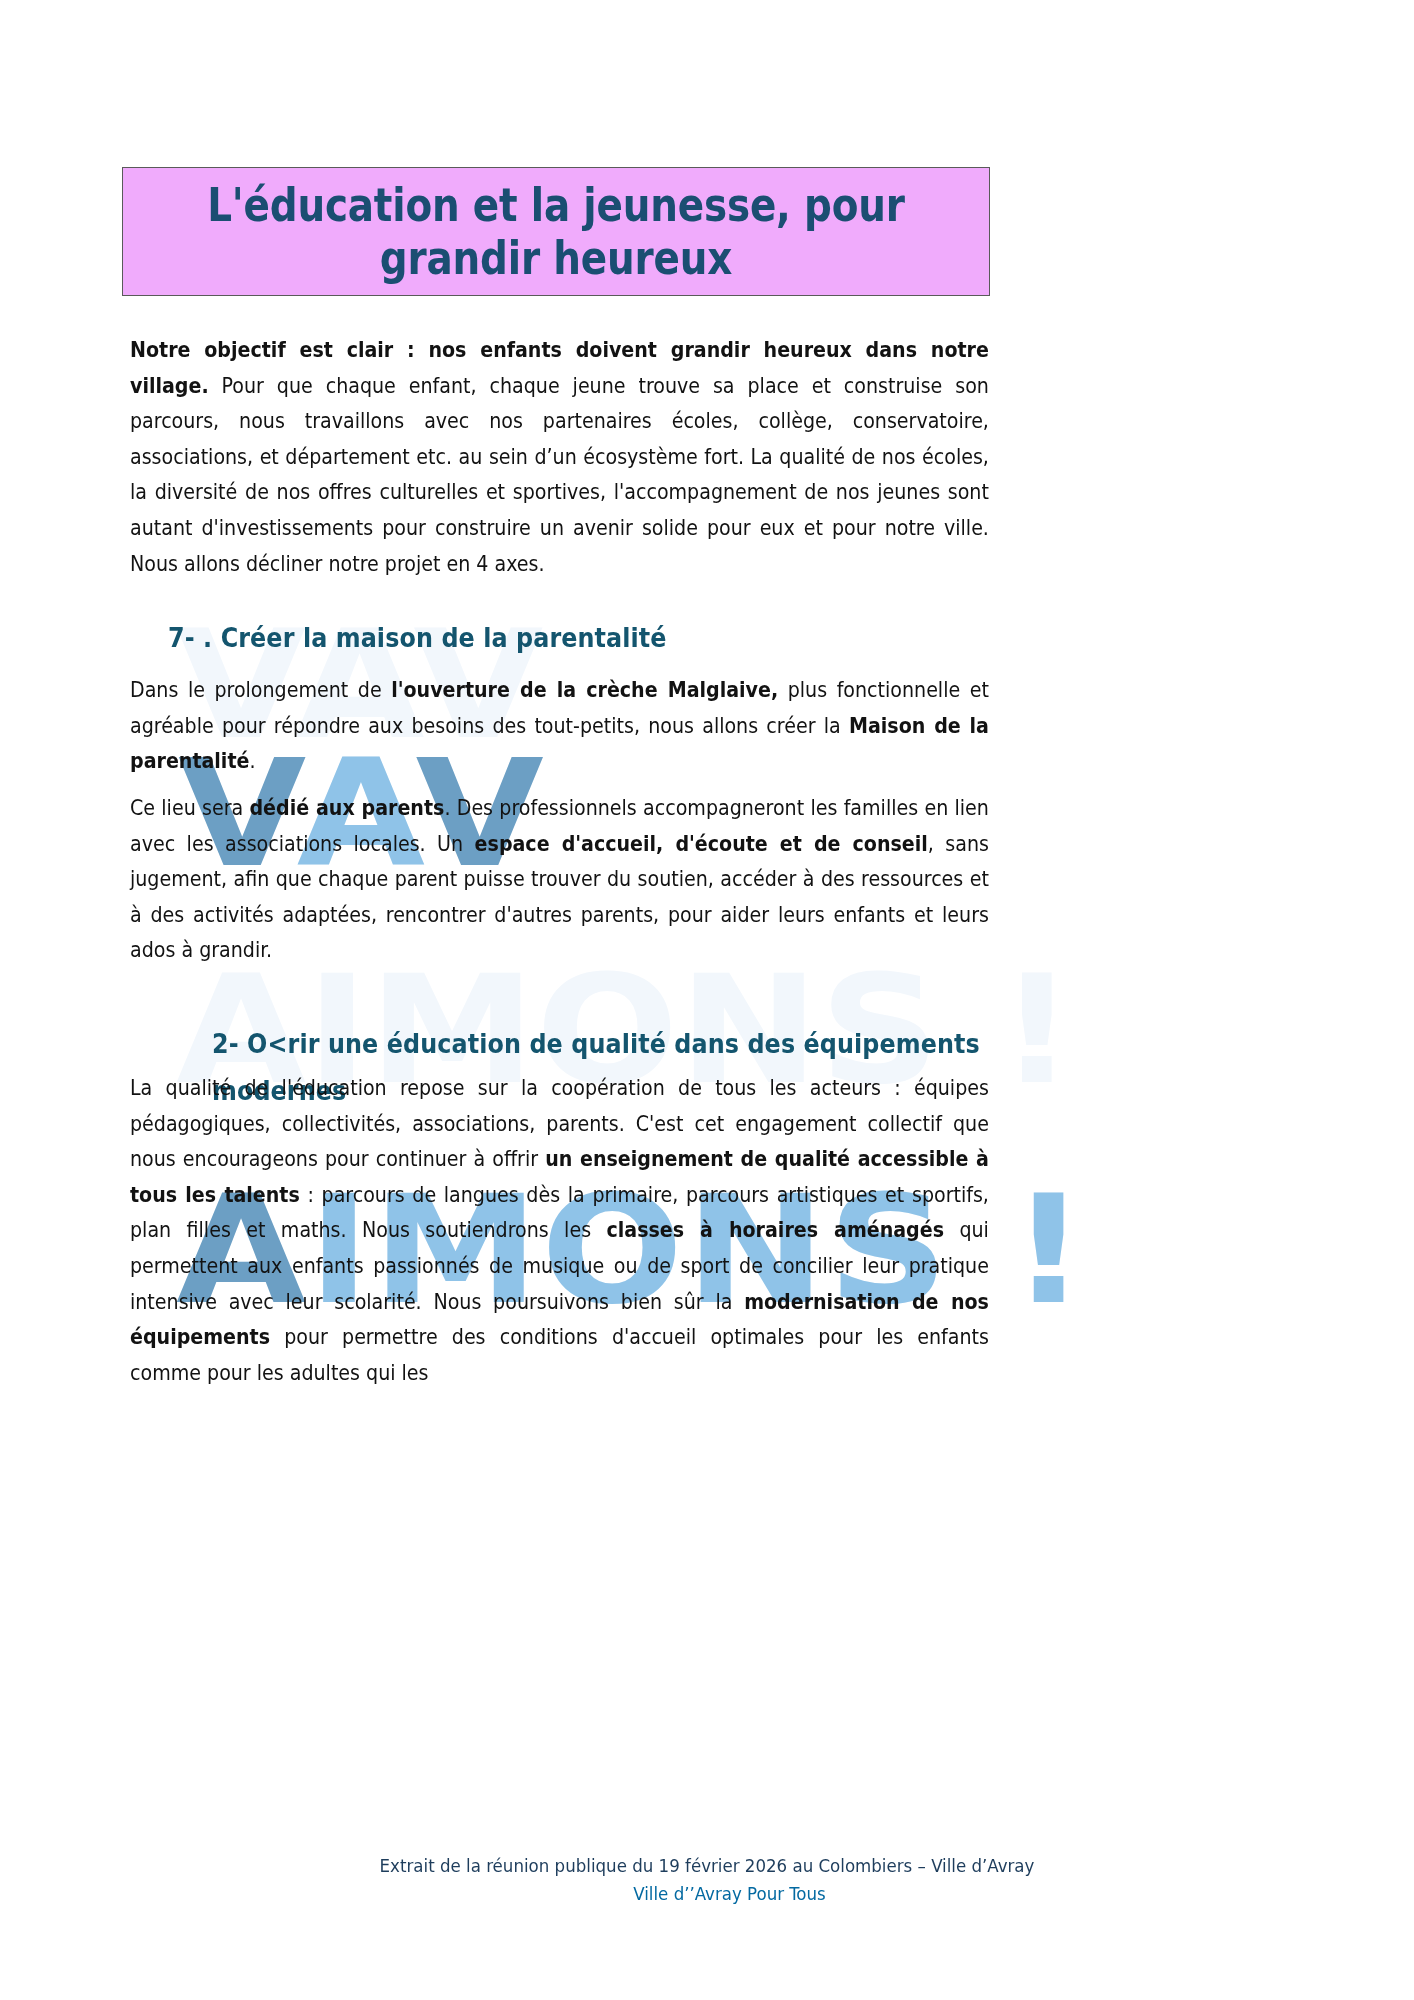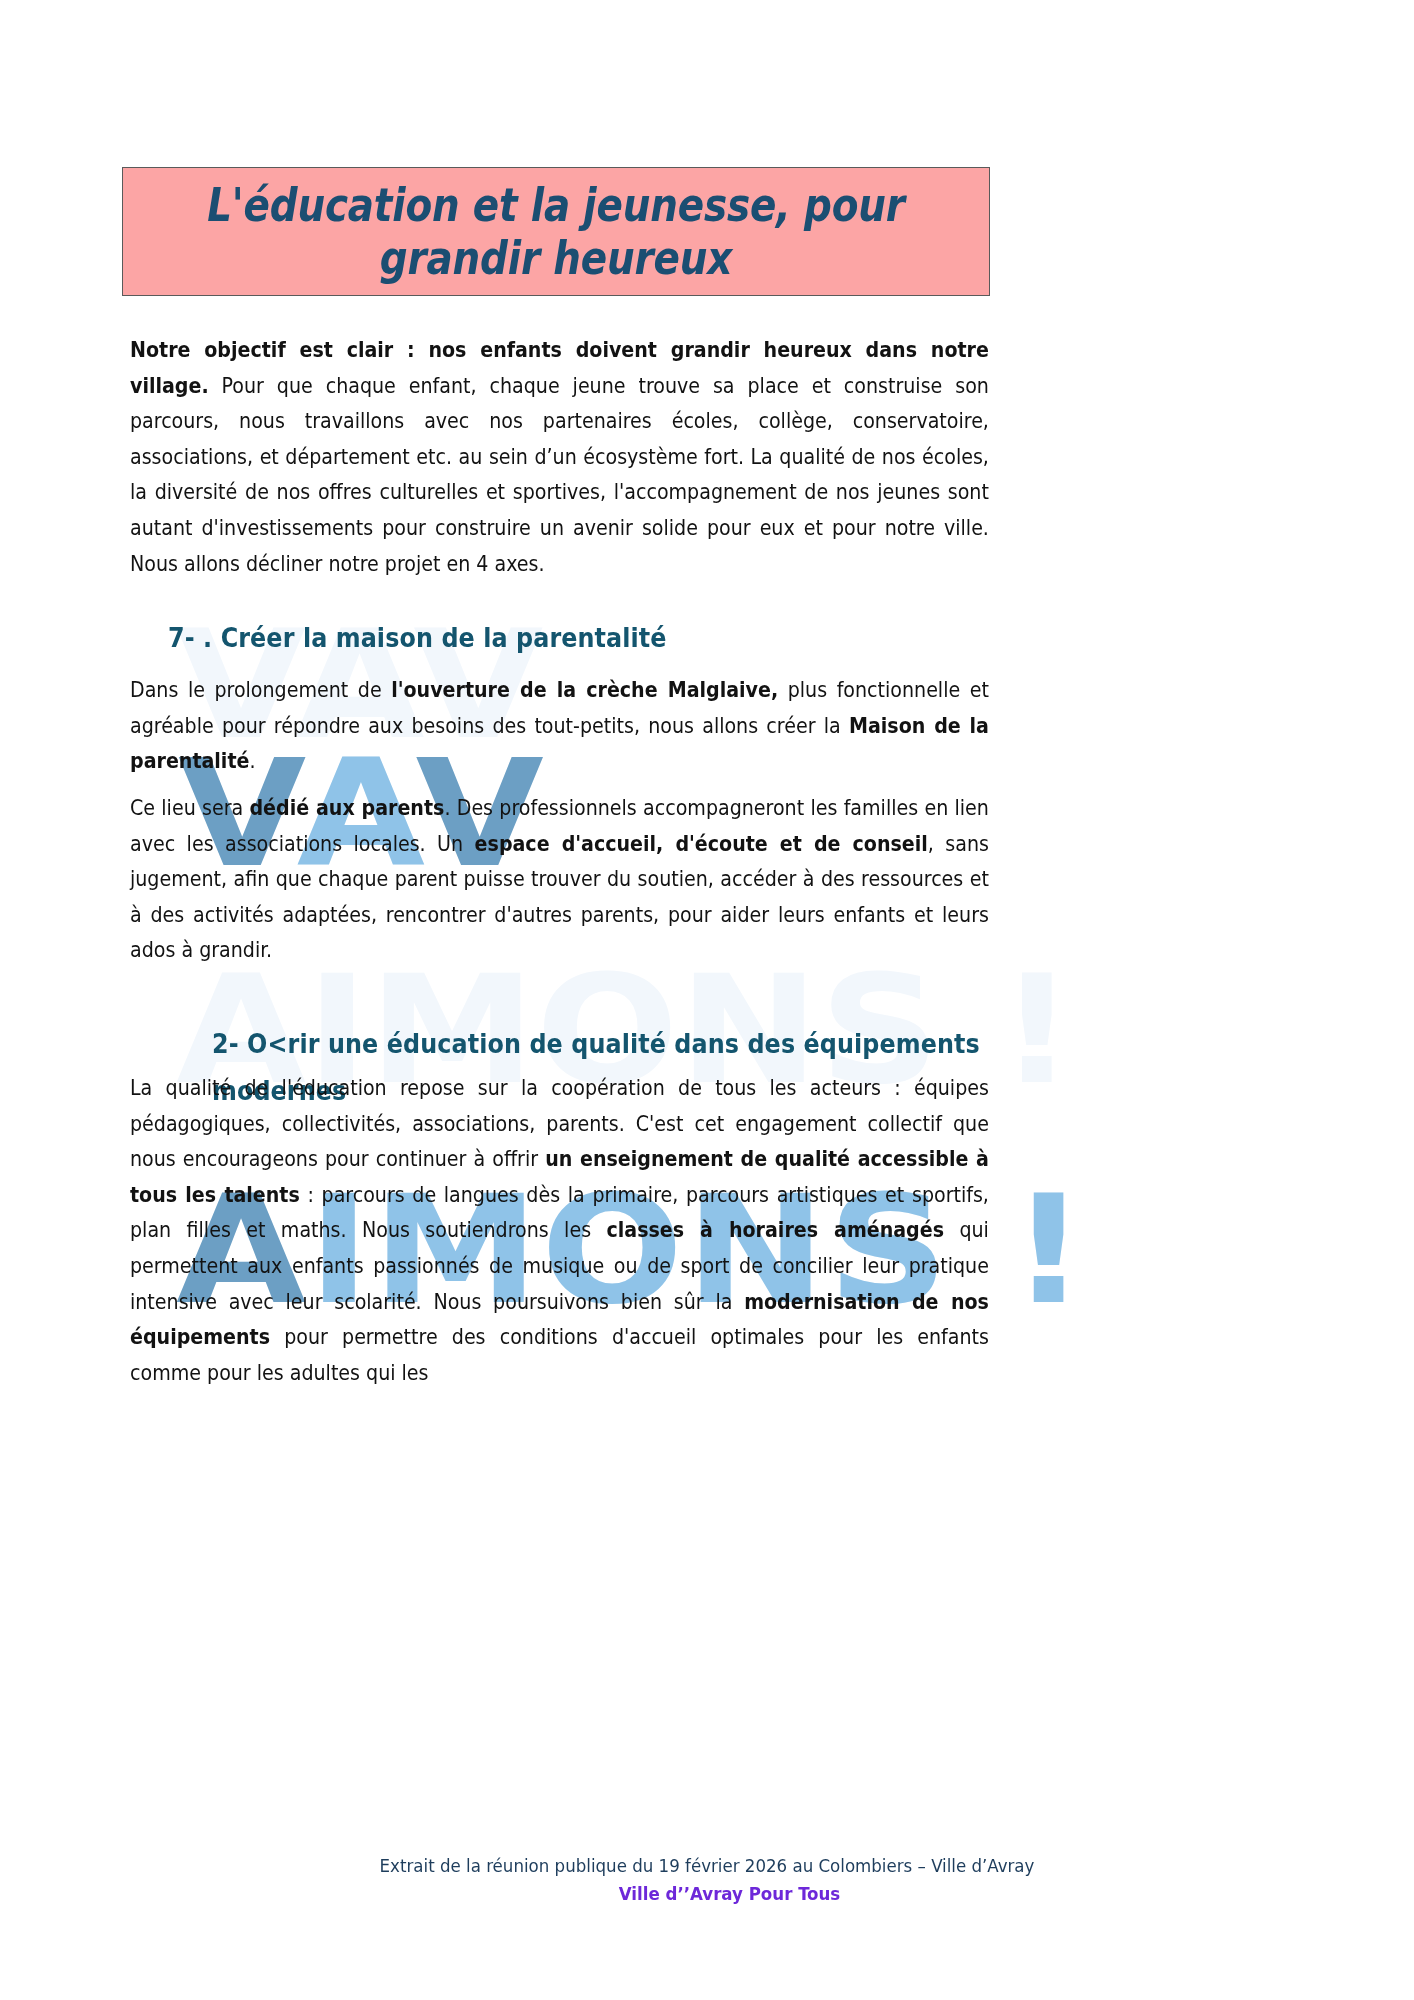--- a/index.html
+++ b/index.html
@@ -77,27 +77,26 @@
     z-index: 2;
   }
 
   
   .title-box {
     position: absolute;
     left: 122px;
     top: 167px;
     width: 868px;
     height: 129px;
-    background: #fca5a5;
+    background: #f0abfc;
     border: 1px solid #5a5a5a;
     box-sizing: border-box;
     display: flex;
     align-items: center;
     justify-content: center;
-    font-style: italic;
   }
   .title-text {
     font-family: "DejaVu Sans Condensed", "Liberation Sans Narrow", "Liberation Sans", sans-serif;
     font-weight: bold;
     font-size: 47px;
     line-height: 1.12;
     color: #1b4e72;
     text-align: center;
     transform: scaleX(0.92);
     letter-spacing: -0.2px;
@@ -148,22 +147,22 @@
     text-align: center;
     font-family: "Liberation Sans Narrow", "DejaVu Sans Condensed", "Liberation Sans", sans-serif;
   }
   .footer-line-1 {
     font-size: 18.5px;
     color: #1e3d5c;
     line-height: 28px;
   }
   .footer-line-2 {
     font-size: 18.5px;
-    color: #6d28d9;
-    font-weight: bold;
+    color: #0369a1;
+    font-weight: normal;
     line-height: 28px;
     padding-left: 45px;
   }
 </style>
 </head>
 <body>
 
 <div class="page">
 
   <div class="watermark-layer">

